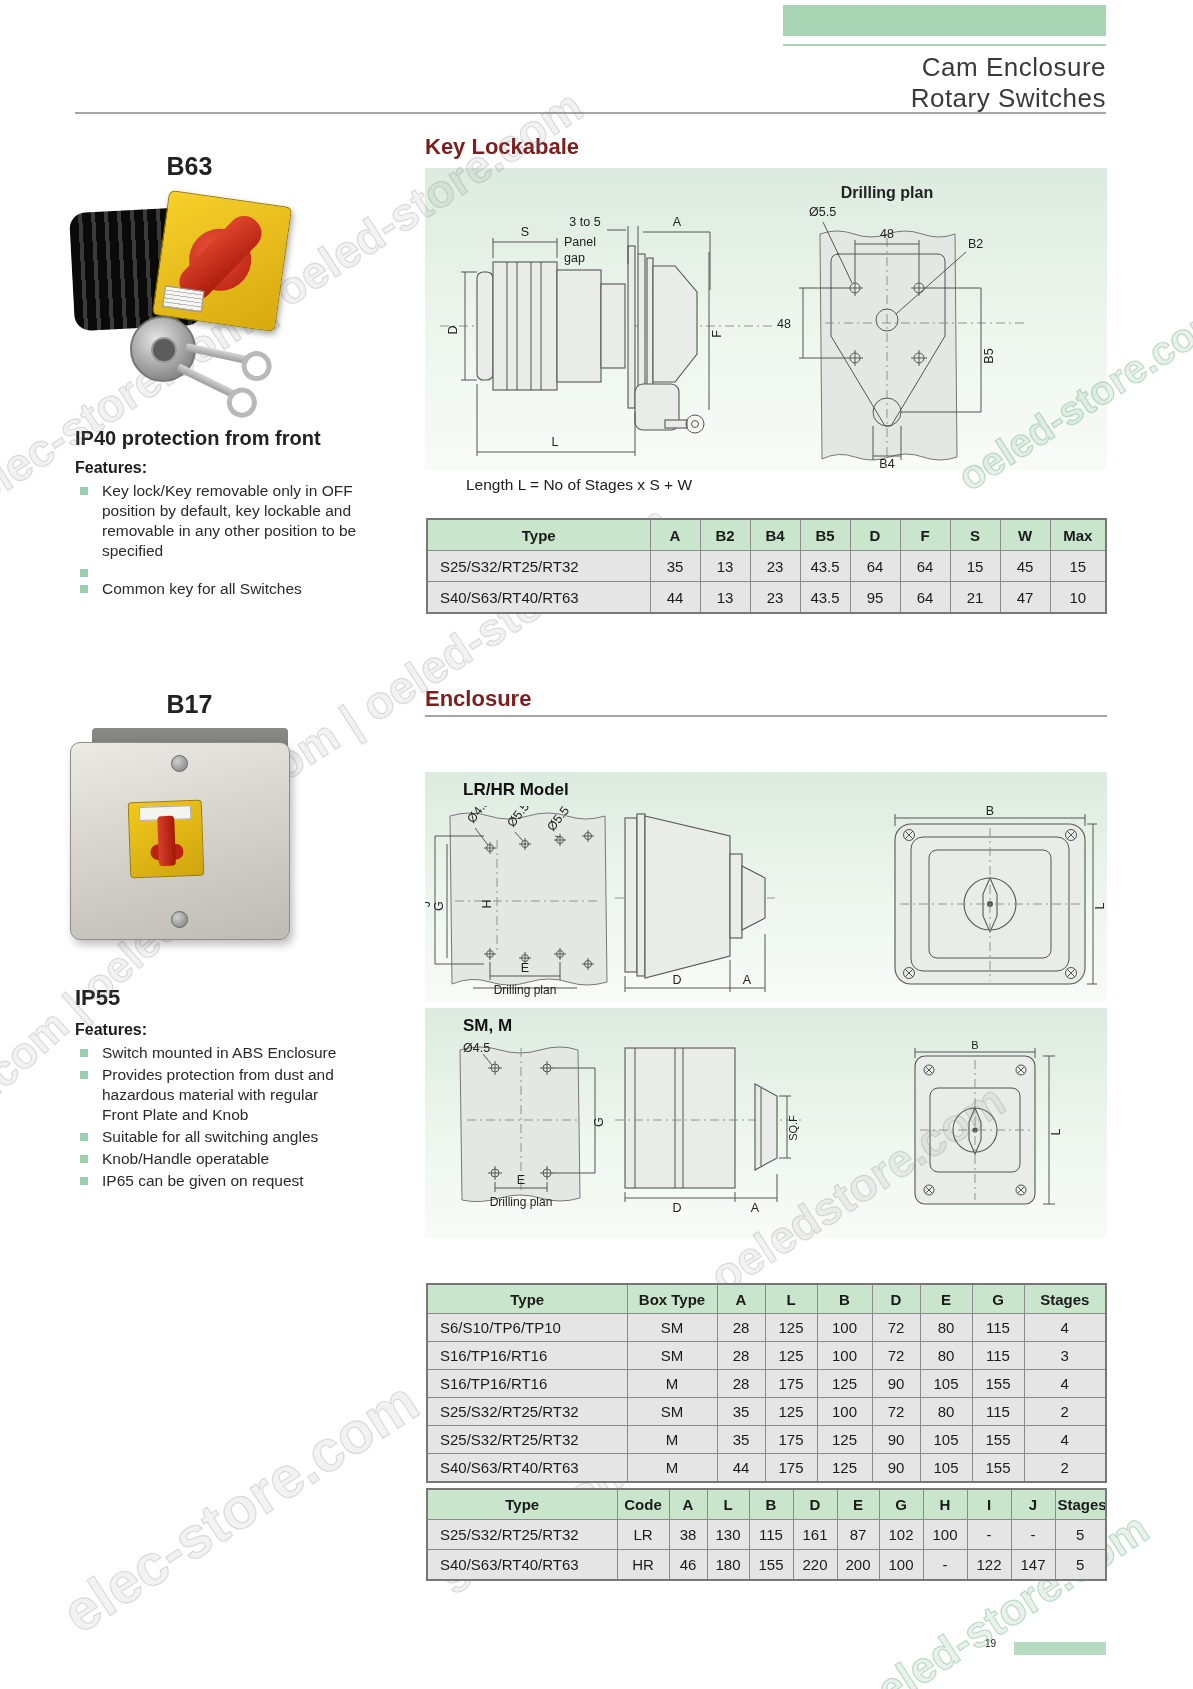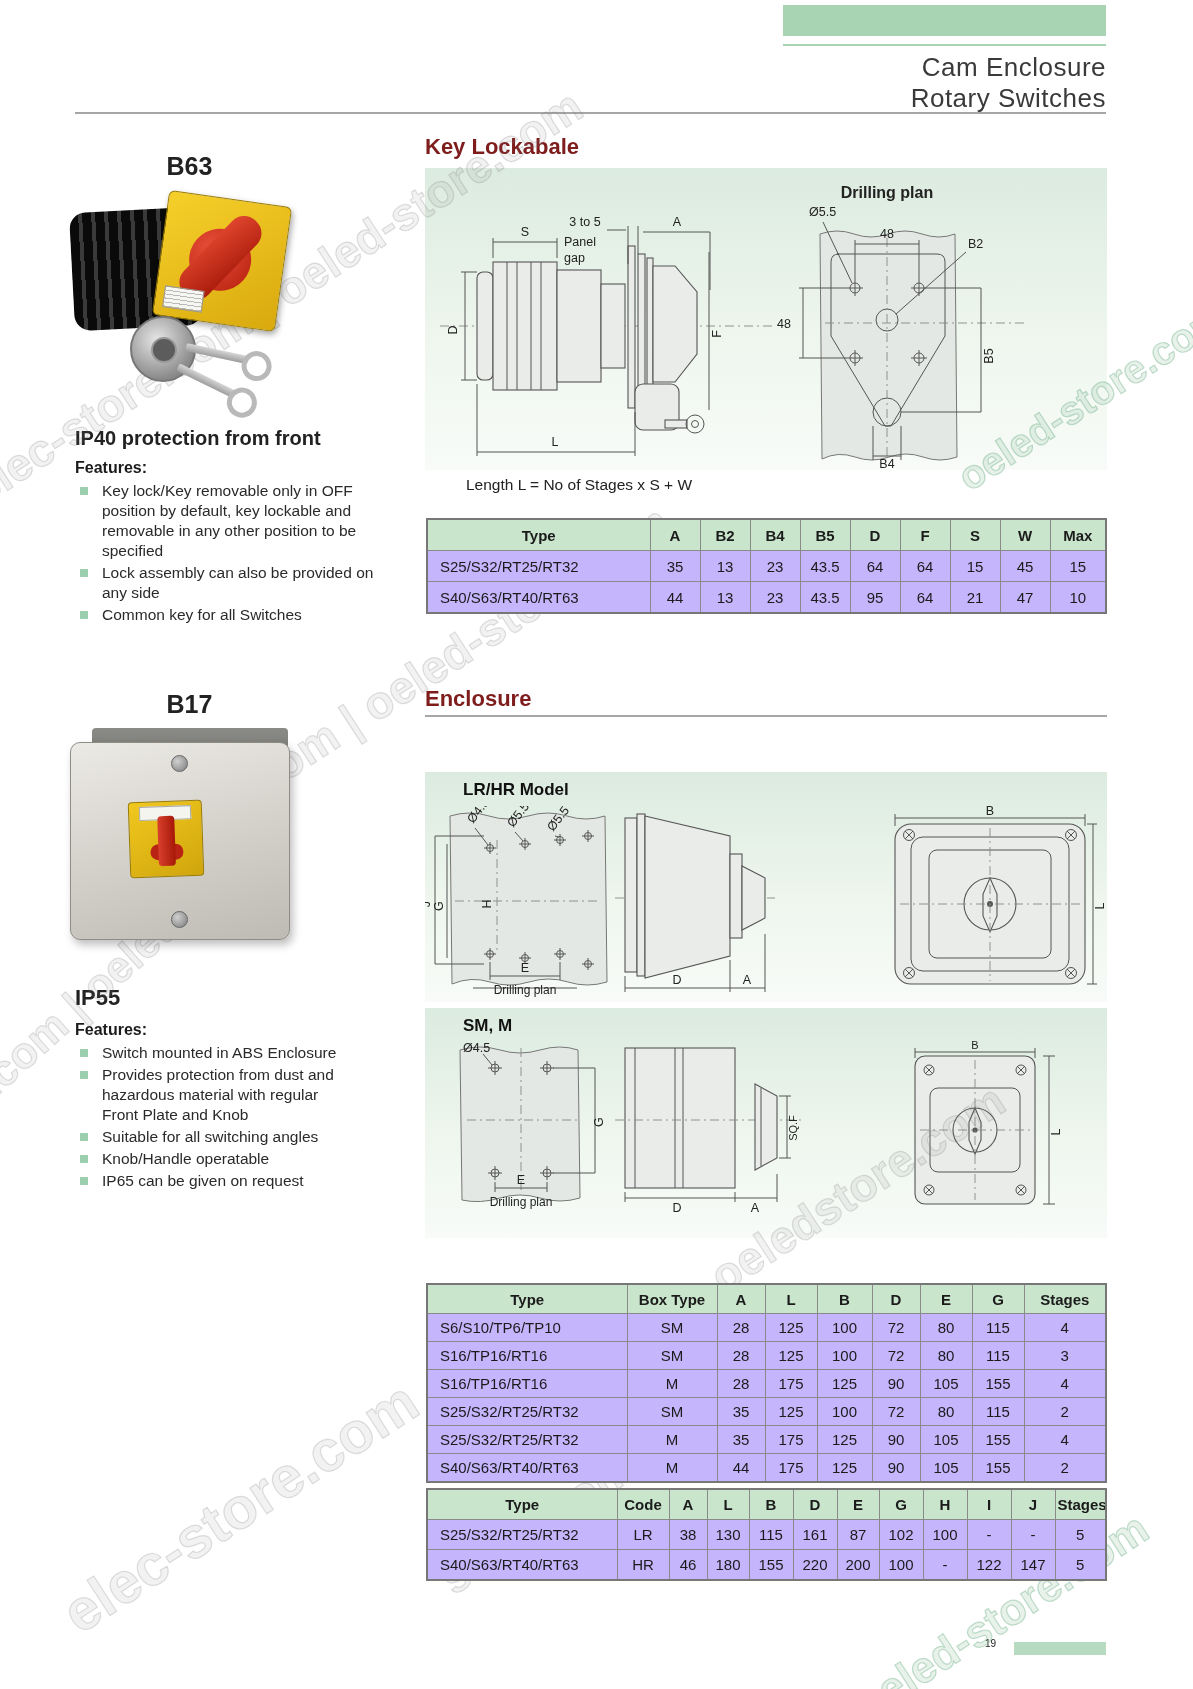--- a/index.html
+++ b/index.html
@@ -84,21 +84,21 @@
                  background:linear-gradient(180deg,#dcebdf 0%,#eef6ee 55%,#f8fbf8 100%);}
   .kl-panel{top:168px;height:302px;}
   .enc-panel1{top:772px;height:230px;}
   .enc-panel2{top:1008px;height:230px;}
   .panel-title{position:absolute;left:38px;top:8px;font-size:17px;font-weight:bold;color:#111;}
   .panel-svg{position:absolute;left:0;}
   .formula{position:absolute;left:466px;top:476px;font-size:15.5px;color:#222;}
   .divider2{position:absolute;left:425px;top:715px;width:682px;height:2px;background:#a6a6a6;}
   
   table.dtable{position:absolute;left:426px;width:679px;border-collapse:collapse;table-layout:fixed;
-               background:#c4b5fd;z-index:2;}
+               background:#e5e5e5;z-index:2;}
   table.dtable th,table.dtable td{border:1px solid #8a8a8a;text-align:center;padding:0 2px;
                font-size:15px;color:#1b1b1b;overflow:hidden;}
   table.dtable th{background:#c9e5cc;font-weight:bold;font-size:15px;}
   table.dtable{border:2px solid #777;}
   table.dtable td.type-col{text-align:left;padding-left:12px;}
   .t1{top:518px;} .t1 th,.t1 td{height:30px;}
   .t2{top:1283px;} .t2 th{height:28px;} .t2 td{height:27px;}
   .t3{top:1488px;} .t3 th,.t3 td{height:29px;font-size:14.5px;}
   
   svg text{font-family:"Liberation Sans","DejaVu Sans",sans-serif;font-size:12.5px;fill:#222;}
@@ -159,22 +159,20 @@
   <ul class="features features1">
       <li>
         <span class="bullet"></span>
         <span class="ftext">Key lock/Key removable only in OFF
 position by default, key lockable and
 removable in any other position to be
 specified</span>
       </li>
       <li>
         <span class="bullet"></span>
-        <span class="ftext">Lock assembly can also be provided on
-any side</span>
       </li>
       <li>
         <span class="bullet"></span>
         <span class="ftext">Common key for all Switches</span>
       </li>
     </ul>
 
   <div class="model-title b17-title">B17</div>
   <div class="photo b17-img">
     <div class="b17-back"></div>

